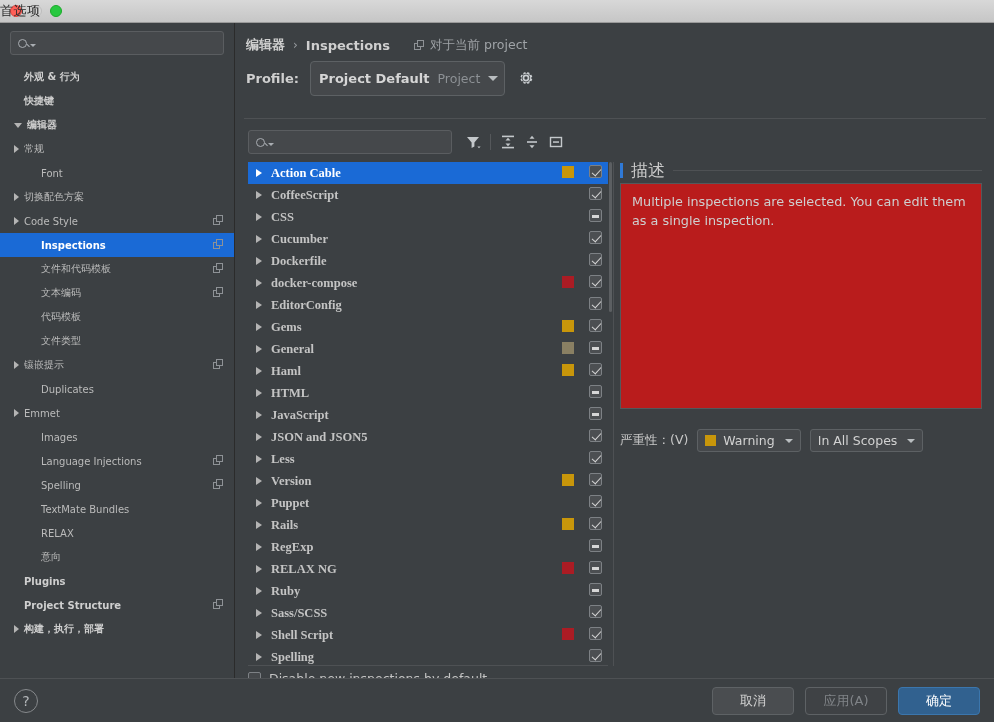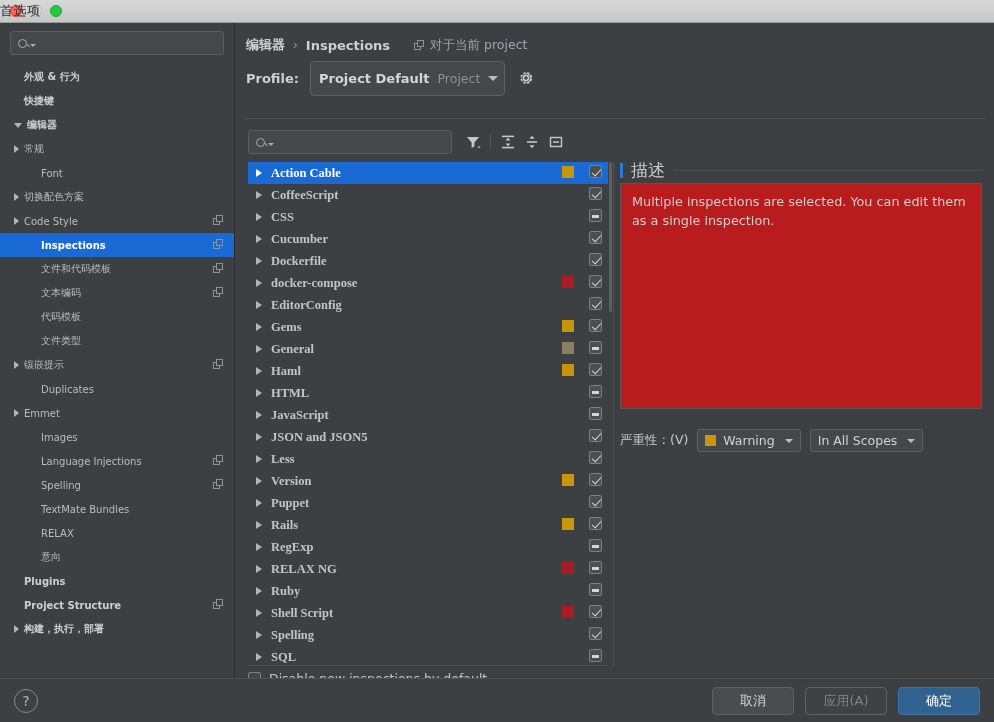--- a/index.html
+++ b/index.html
@@ -575,20 +575,25 @@
           <span class="swatch" style="background: rgb(171, 28, 36);"></span>
           <span class="cbx partial"></span>
         </div>
         <div class="tree-row">
           <span class="tri"></span>
           <span class="name">Ruby</span>
           <span class="cbx partial"></span>
         </div>
         <div class="tree-row">
           <span class="tri"></span>
+          <span class="name">Sass/SCSS</span>
+          <span class="cbx checked"></span>
+        </div>
+        <div class="tree-row">
+          <span class="tri"></span>
           <span class="name">Shell Script</span>
           <span class="swatch" style="background: rgb(171, 28, 36);"></span>
           <span class="cbx checked"></span>
         </div>
         <div class="tree-row">
           <span class="tri"></span>
           <span class="name">Spelling</span>
           <span class="cbx checked"></span>
         </div>
         <div class="tree-row">

